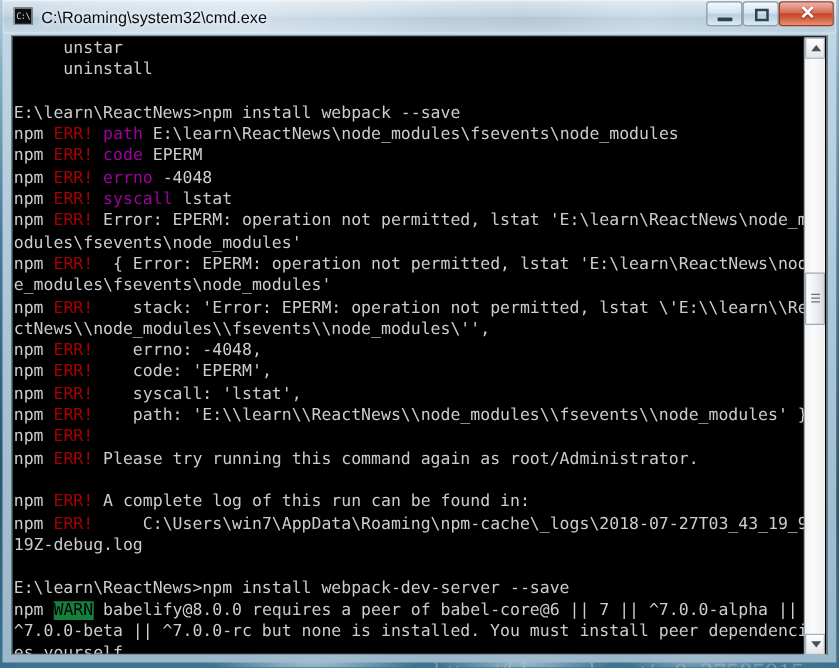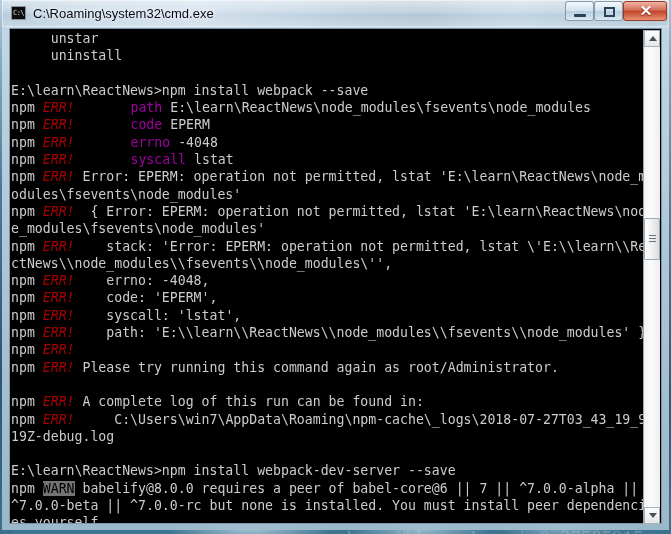--- a/index.html
+++ b/index.html
@@ -156,23 +156,23 @@
     font-size: 13.2px;
     line-height: 17.3px;
     color: #c0c0c0;
     white-space: pre;
     letter-spacing: 0px;
     padding: 1px 0 0 1px;
     box-sizing: border-box;
   }
   #console .ln { display: block; height: 17.3px; }
   .c-white { color: #cccccc; }
-  .c-red   { color: #a80000; font-style: italic; }
-  .c-mag   { color: #a000a0; margin-left: 48px; }
-  .c-warn  { color: #000000; background: #737373; }
+  .c-red   { color: #a80000; }
+  .c-mag   { color: #a000a0; }
+  .c-warn  { color: #000000; background: #15803d; }
 
   
   #scrollbar {
     position: absolute;
     right: 1px; top: 1px;
     width: 17px; height: 494px;
     background: linear-gradient(90deg,#f1f1f1,#fbfbfb 40%,#efefef);
     border-left: 1px solid #9aa7b2;
     box-sizing: border-box;
   }

